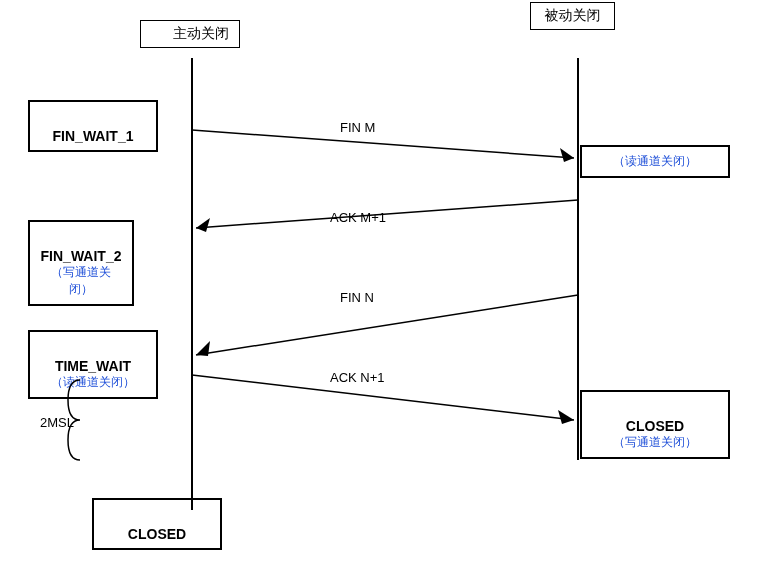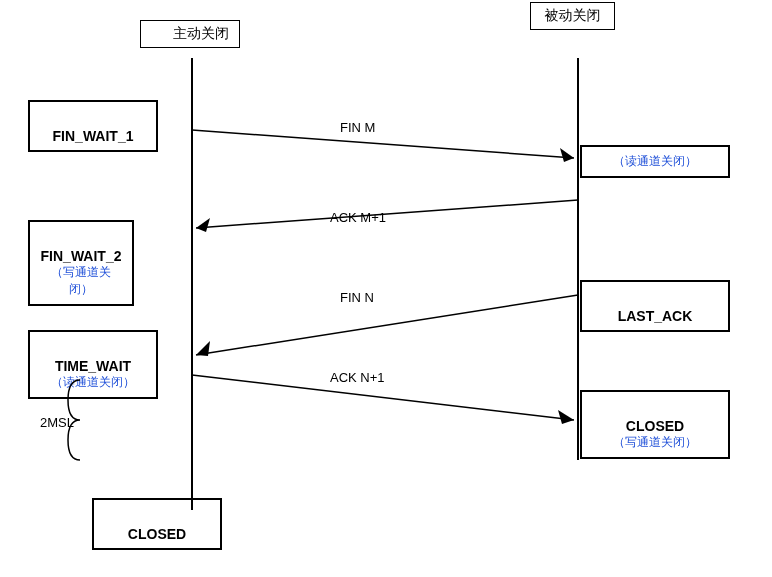--- a/index.html
+++ b/index.html
@@ -88,23 +88,20 @@
   </div>
 
   <div class="state-box" style="left: 92px; top: 498px; width: 130px;">
     <div class="main-label">CLOSED</div>
   </div>
 
   <div class="state-box" style="left: 580px; top: 145px; width: 150px;">
     <div class="sub-label">（读通道关闭）</div>
   </div>
 
-  <div class="state-box" style="left: 580px; top: 280px; width: 150px;">
-    <div class="main-label">LAST_ACK</div>
-  </div>
 
   <div class="state-box" style="left: 580px; top: 390px; width: 150px;">
     <div class="main-label">CLOSED</div>
     <div class="sub-label">（写通道关闭）</div>
   </div>
 
   <svg class="arrows">
 
     <line x1="192" y1="58" x2="192" y2="510" stroke="#000" stroke-width="2"></line>
 

